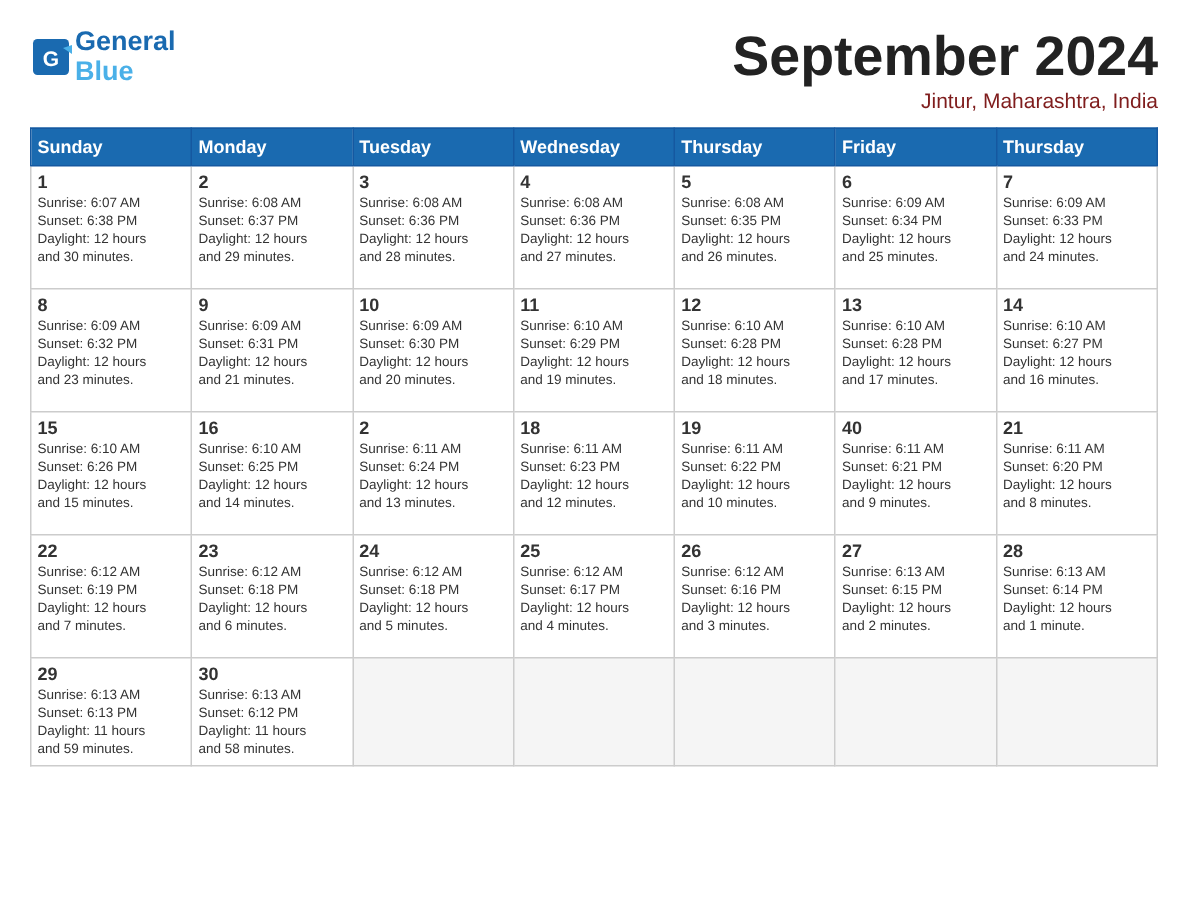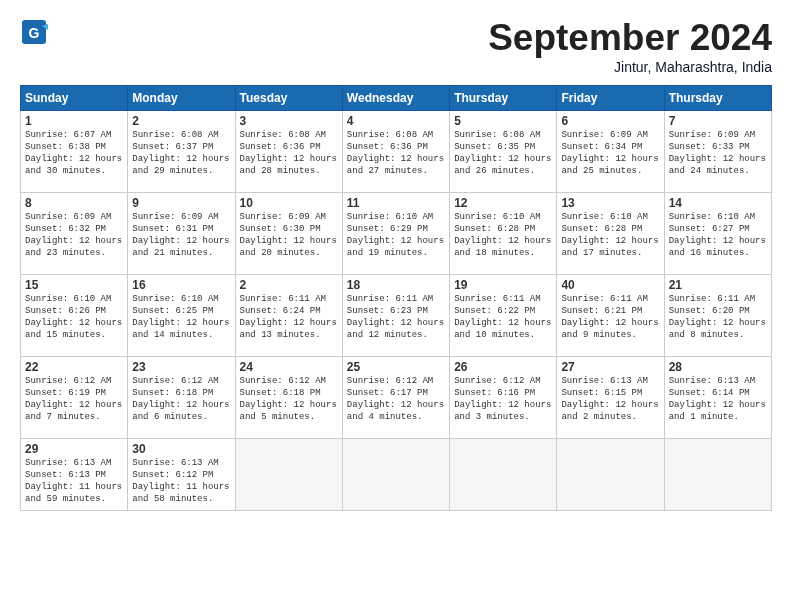--- a/index.html
+++ b/index.html
@@ -44,21 +44,21 @@
       text-align: right;
     }
     .month-title {
       font-size: 37px;
       font-weight: bold;
       color: #222;
       line-height: 1.1;
     }
     .location {
       font-size: 14px;
-      color: #0f172a;
+      color: #7f1d1d;
     }
     .calendar {
       width: 100%;
       border-collapse: collapse;
       table-layout: fixed;
     }
     .calendar th {
       background: #1a6ab0;
       color: #fff;
       font-size: 12px;
@@ -85,34 +85,39 @@
     .day-num {
       font-size: 12px;
       font-weight: bold;
       display: block;
       margin-bottom: 1px;
     }
     .day-info {
       font-size: 9px;
       line-height: 1.35;
       color: #333;
-      font-family: Liberation Mono, monospace;
     }
   </style>
 </head>
 <body>
 
 <div class="page">
   <div class="header">
     <div class="logo">
       <svg class="logo-icon" viewBox="0 0 28 28">
         <rect x="2" y="2" width="24" height="24" rx="3" fill="#1a6ab0"></rect>
         <text x="14" y="20" text-anchor="middle" fill="white" font-size="14" font-weight="bold">G</text>
         <polygon points="22,8 28,12 28,6" fill="#4ab0e8"></polygon>
       </svg>
+      <div>
+        <div class="logo-text">
+          <span>General</span><br>
+          <span style="color:#4ab0e8;">Blue</span>
+        </div>
+      </div>
     </div>
     <div class="title-section">
       <div class="month-title">September 2024</div>
       <div class="location">Jintur, Maharashtra, India</div>
     </div>
   </div>
 
   <table class="calendar">
     <thead>
       <tr>

